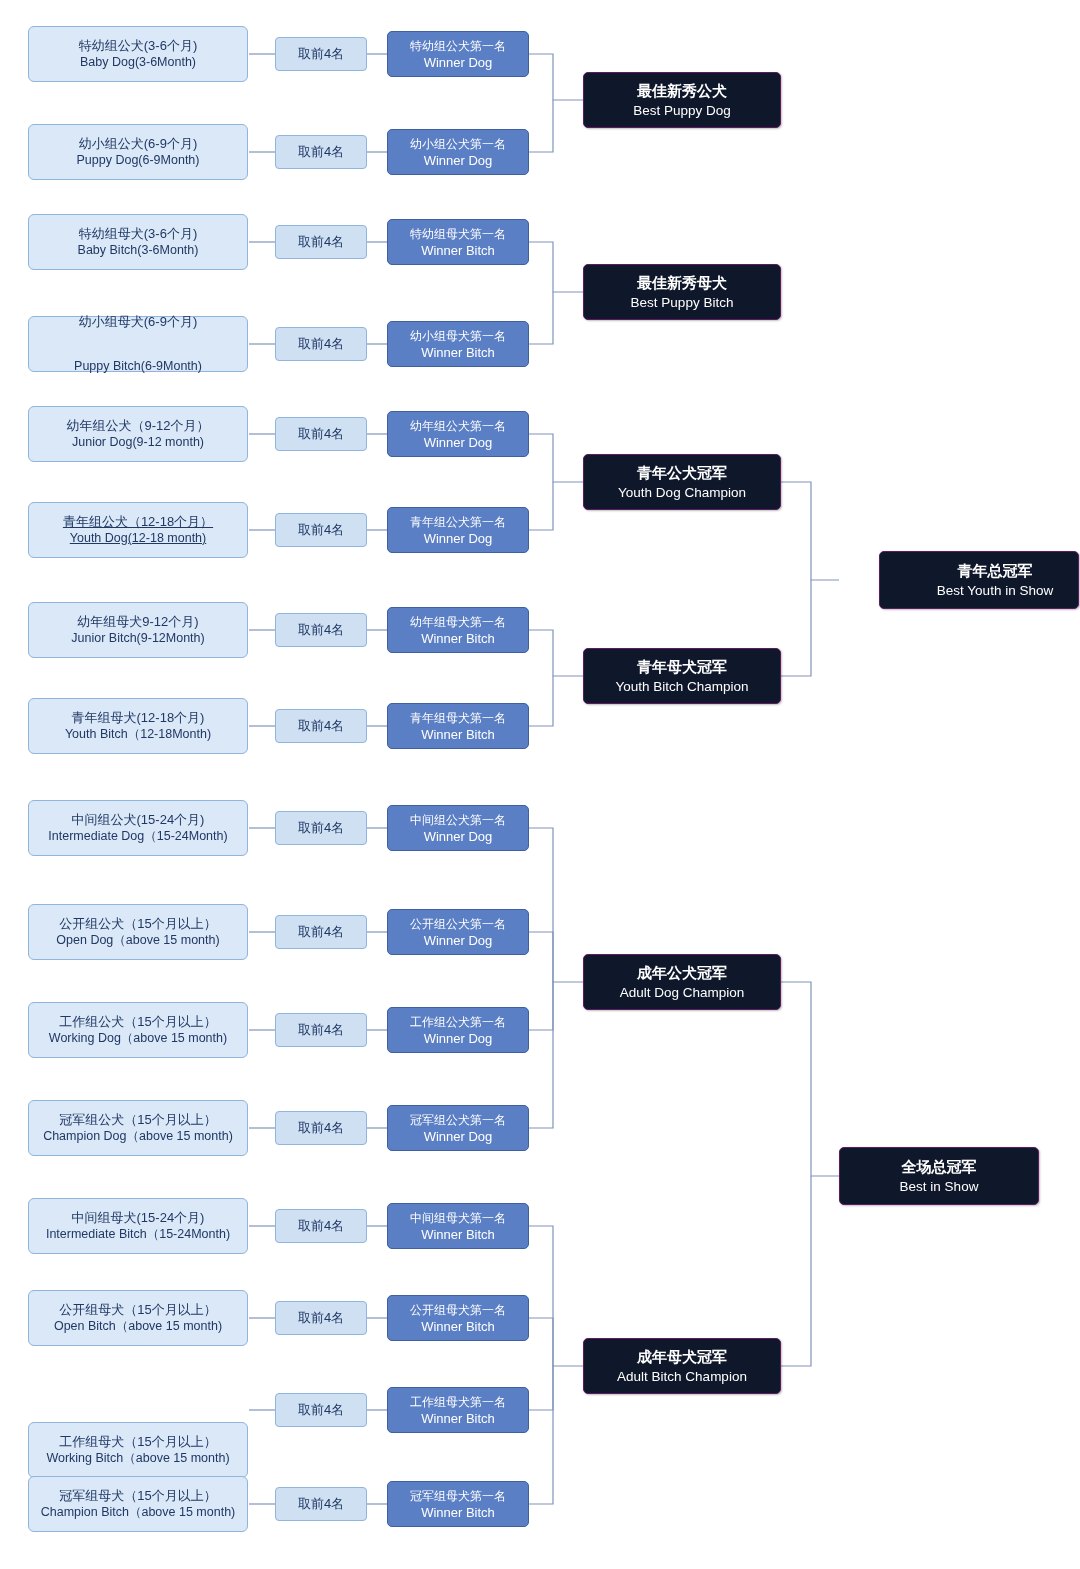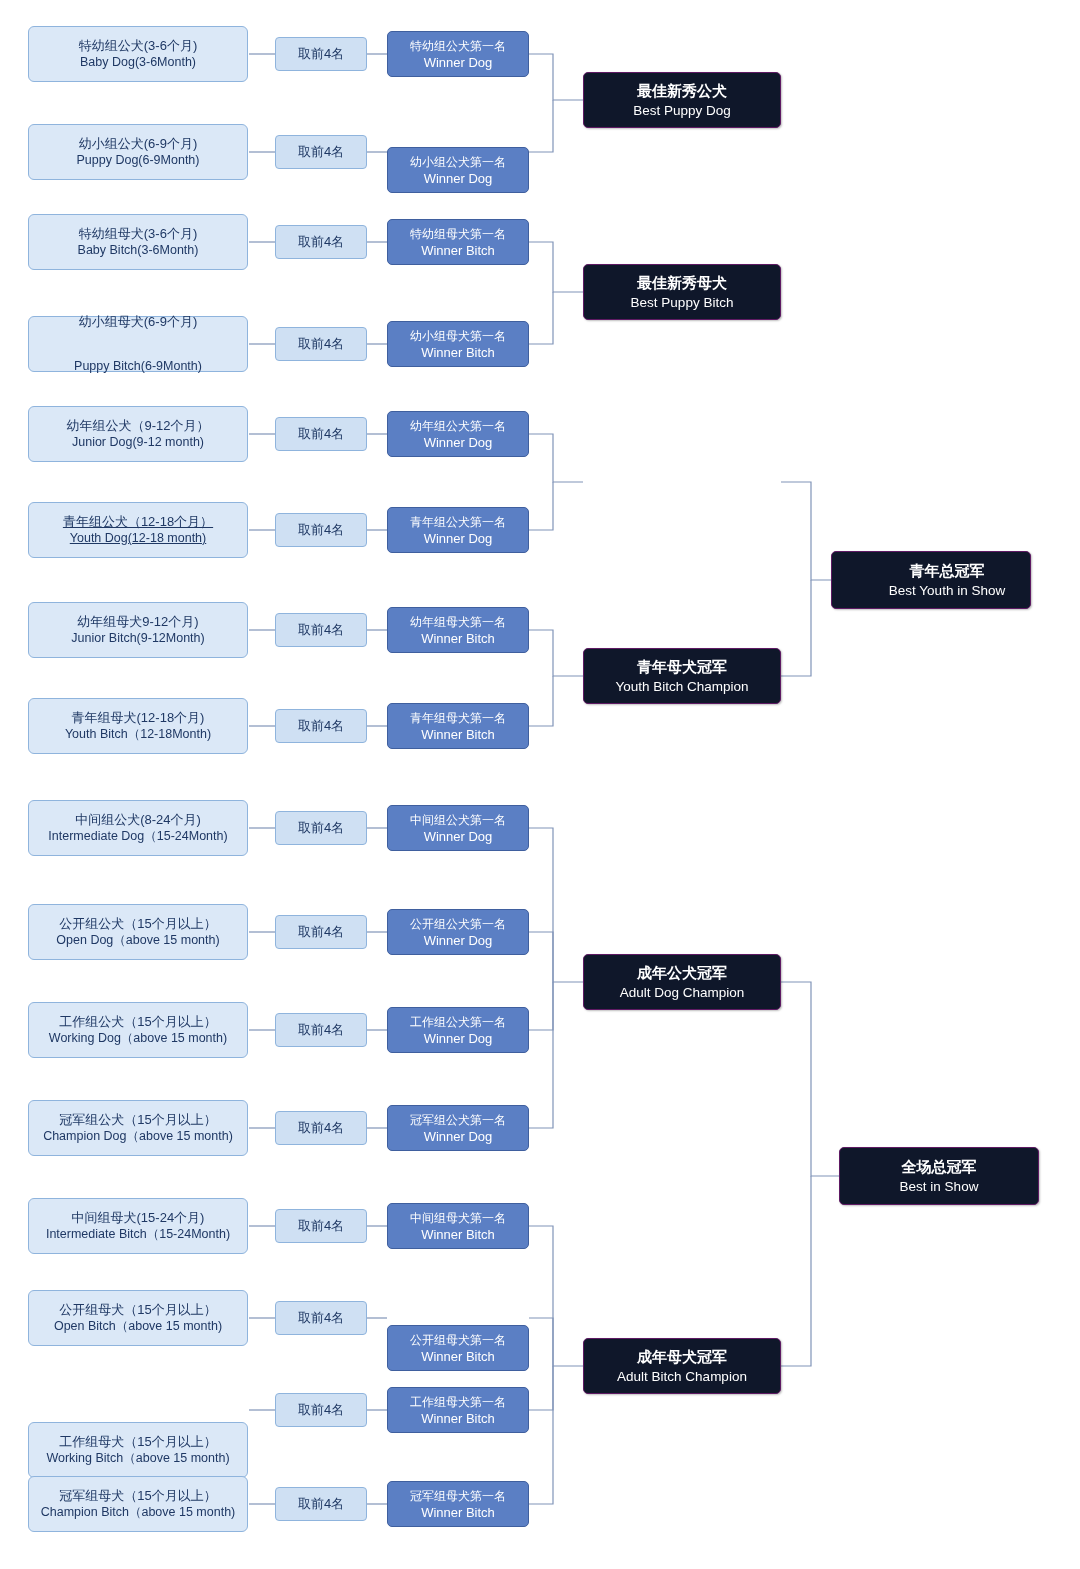--- a/index.html
+++ b/index.html
@@ -115,21 +115,21 @@
     <div class="node pick" style="left: 275px; top: 37px;">取前4名</div>
     <div class="node winner" style="left: 387px; top: 31px;">
       <div class="zh">特幼组公犬第一名</div>
       <div class="en">Winner Dog</div>
     </div>
     <div class="node cls" style="top: 124px;">
       <div class="zh">幼小组公犬(6-9个月)</div>
       <div class="en">Puppy Dog(6-9Month)</div>
     </div>
     <div class="node pick" style="left: 275px; top: 135px;">取前4名</div>
-    <div class="node winner" style="left: 387px; top: 147px;">
+    <div class="node winner" style="left: 387px; top: 129px;">
       <div class="zh">幼小组公犬第一名</div>
       <div class="en">Winner Dog</div>
     </div>
     <div class="node cls" style="top: 214px;">
       <div class="zh">特幼组母犬(3-6个月)</div>
       <div class="en">Baby Bitch(3-6Month)</div>
     </div>
     <div class="node pick" style="left: 275px; top: 225px;">取前4名</div>
     <div class="node winner" style="left: 387px; top: 219px;">
       <div class="zh">特幼组母犬第一名</div>
@@ -174,21 +174,21 @@
     <div class="node cls" style="top: 698px;">
       <div class="zh">青年组母犬(12-18个月)</div>
       <div class="en">Youth Bitch（12-18Month)</div>
     </div>
     <div class="node pick" style="left: 275px; top: 709px;">取前4名</div>
     <div class="node winner" style="left: 387px; top: 703px;">
       <div class="zh">青年组母犬第一名</div>
       <div class="en">Winner Bitch</div>
     </div>
     <div class="node cls" style="top: 800px;">
-      <div class="zh">中间组公犬(8-24个月)</div>
+      <div class="zh">中间组公犬(15-24个月)</div>
       <div class="en">Intermediate Dog（15-24Month)</div>
     </div>
     <div class="node pick" style="left: 275px; top: 811px;">取前4名</div>
     <div class="node winner" style="left: 387px; top: 805px;">
       <div class="zh">中间组公犬第一名</div>
       <div class="en">Winner Dog</div>
     </div>
     <div class="node cls" style="top: 904px; align-items: center;">
       <div class="zh">公开组公犬（15个月以上）</div>
       <div class="en">Open Dog（above 15 month)</div>
@@ -223,21 +223,21 @@
     <div class="node pick" style="left: 275px; top: 1209px;">取前4名</div>
     <div class="node winner" style="left: 387px; top: 1203px;">
       <div class="zh">中间组母犬第一名</div>
       <div class="en">Winner Bitch</div>
     </div>
     <div class="node cls" style="top: 1290px;">
       <div class="zh">公开组母犬（15个月以上）</div>
       <div class="en">Open Bitch（above 15 month)</div>
     </div>
     <div class="node pick" style="left: 275px; top: 1301px;">取前4名</div>
-    <div class="node winner" style="left: 387px; top: 1295px; margin-top: 30px;">
+    <div class="node winner" style="left: 387px; top: 1295px;">
       <div class="zh">公开组母犬第一名</div>
       <div class="en">Winner Bitch</div>
     </div>
     <div class="node cls" style="top: 1382px; margin-top: 40px;">
       <div class="zh">工作组母犬（15个月以上）</div>
       <div class="en">Working Bitch（above 15 month)</div>
     </div>
     <div class="node pick" style="left: 275px; top: 1393px;">取前4名</div>
     <div class="node winner" style="left: 387px; top: 1387px;">
       <div class="zh">工作组母犬第一名</div>
@@ -253,33 +253,37 @@
       <div class="en">Winner Bitch</div>
     </div>
     <div class="node champ c-mid" style="left: 583px; top: 72px;">
       <div class="zh">最佳新秀公犬</div>
       <div class="en">Best Puppy Dog</div>
     </div>
     <div class="node champ c-mid" style="left: 583px; top: 264px;">
       <div class="zh">最佳新秀母犬</div>
       <div class="en">Best Puppy Bitch</div>
     </div>
+    <div class="node champ c-mid" style="left: 583px; top: 454px;">
+      <div class="zh">青年公犬冠军</div>
+      <div class="en">Youth Dog Champion</div>
+    </div>
     <div class="node champ c-mid" style="left: 583px; top: 648px;">
       <div class="zh">青年母犬冠军</div>
       <div class="en">Youth Bitch Champion</div>
     </div>
     <div class="node champ c-mid" style="left: 583px; top: 954px;">
       <div class="zh">成年公犬冠军</div>
       <div class="en">Adult Dog Champion</div>
     </div>
     <div class="node champ c-mid" style="left: 583px; top: 1338px;">
       <div class="zh">成年母犬冠军</div>
       <div class="en">Adult Bitch Champion</div>
     </div>
-    <div class="node champ c-big" style="left: 831px; top: 551px; padding-left: 32px;">
+    <div class="node champ c-big" style="left: 879px; top: 551px; padding-left: 32px;">
       <div class="zh">青年总冠军</div>
       <div class="en">Best Youth in Show</div>
     </div>
     <div class="node champ c-big" style="left: 839px; top: 1147px;">
       <div class="zh">全场总冠军</div>
       <div class="en">Best in Show</div>
     </div>
   </div>
 
 </body></html>

